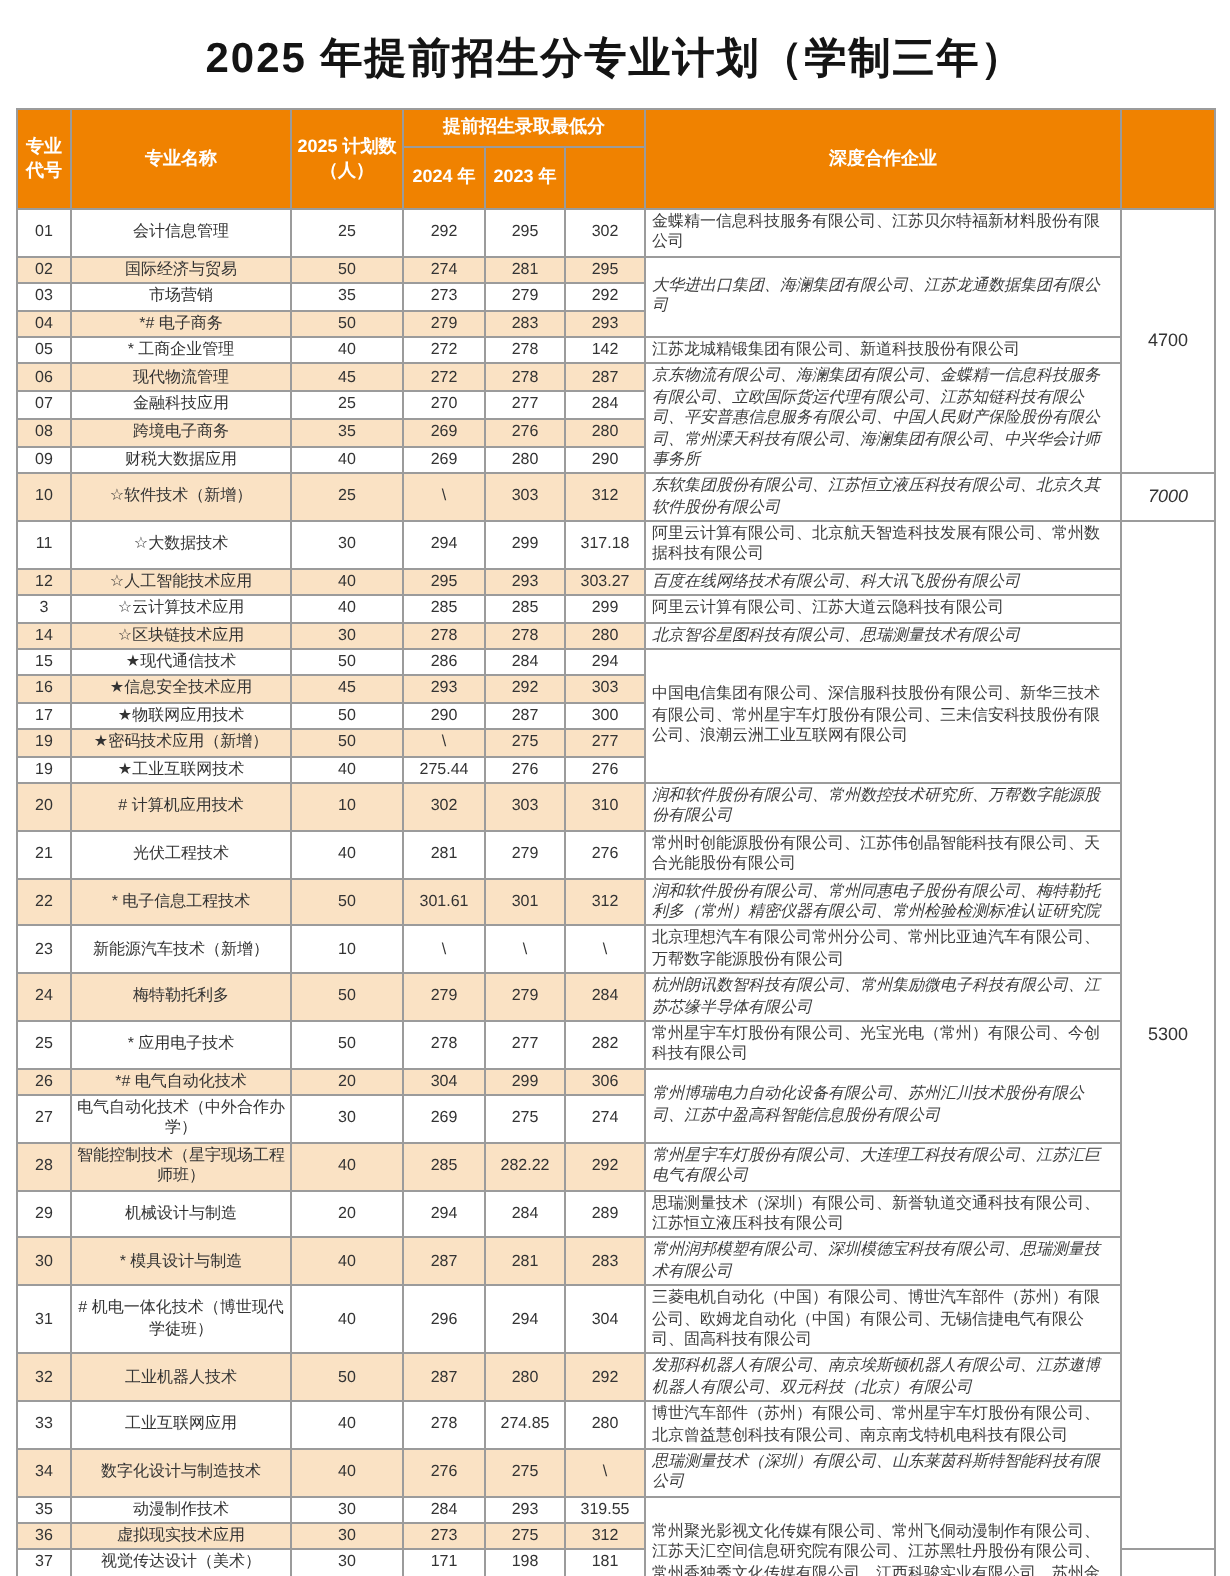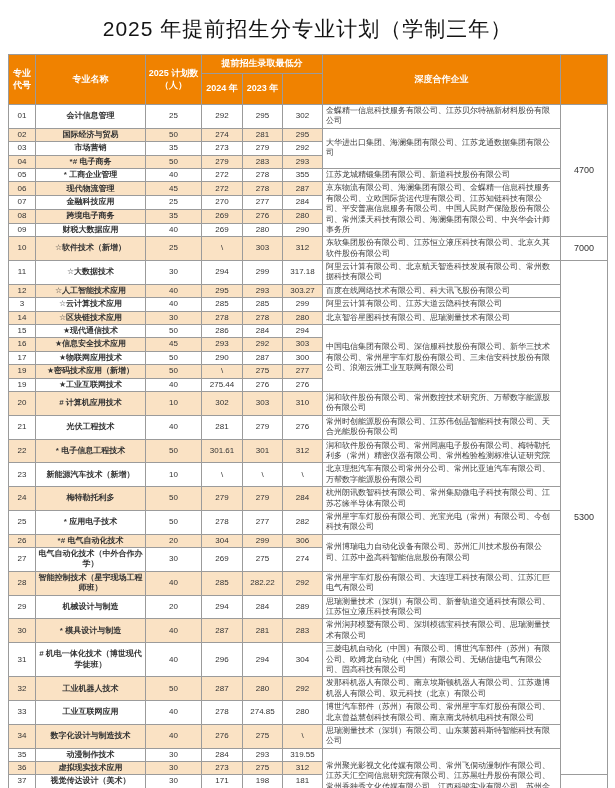--- a/index.html
+++ b/index.html
@@ -6,21 +6,21 @@
   html,body { background:#ffffff; }
   body {
     width:615px;
     font-family:"Liberation Sans","DejaVu Sans",sans-serif;
     color:#222;
   }
   .page { padding:6px 8px 4px 8px; }
   .title {
     text-align:center;
     font-size:21px;
-    font-weight:400;
+    font-weight:700;
     color:#141414;
     letter-spacing:1px;
     padding:9px 0 11px 0;
   }
   table.plan {
     border-collapse:collapse;
     width:599px;
     table-layout:fixed;
   }
   table.plan th, table.plan td {
@@ -42,30 +42,30 @@
   thead tr:first-child th { border-top-color:#9b9b9b; }
   tbody td {
     font-size:8px;
     line-height:1.3;
     padding:1px 2px;
     text-align:center;
     color:#333;
     height:13px;
     background:#ffffff;
   }
-  tbody td.cell-name { padding:1px 1px;font-weight:bold; }
+  tbody td.cell-name { padding:1px 1px; }
   tbody td.cell-company {
     text-align:left;
     padding:1px 3px;
     color:#3c3c3c;
   }
   tbody td.cell-fee { font-size:9px; color:#333; }
   tbody tr.shaded td { background:#FAE2C4; }
   tbody tr.shaded td.cell-company,
-  tbody tr.shaded td.cell-fee { background:#ffffff; }
+  tbody tr.shaded td.cell-fee { background:#ffffff;font-style:italic; }
 </style>
 </head>
 <body>
 
 <div class="page">
   <div class="title">2025 年提前招生分专业计划（学制三年）</div>
 
   <table class="plan">
     <colgroup>
       <col style="width:27px">
@@ -127,21 +127,21 @@
           <td class="cell-score">279</td>
           <td class="cell-score">283</td>
           <td class="cell-score">293</td>
         </tr>
         <tr>
           <td class="cell-code">05</td>
           <td class="cell-name">* 工商企业管理</td>
           <td class="cell-plan">40</td>
           <td class="cell-score">272</td>
           <td class="cell-score">278</td>
-          <td class="cell-score">355</td>
+          <td class="cell-score">142</td>
           <td class="cell-company" rowspan="1">江苏龙城精锻集团有限公司、新道科技股份有限公司</td>
         </tr>
         <tr class="shaded">
           <td class="cell-code">06</td>
           <td class="cell-name">现代物流管理</td>
           <td class="cell-plan">45</td>
           <td class="cell-score">272</td>
           <td class="cell-score">278</td>
           <td class="cell-score">287</td>
           <td class="cell-company" rowspan="4">京东物流有限公司、海澜集团有限公司、金蝶精一信息科技服务有限公司、立欧国际货运代理有限公司、江苏知链科技有限公司、平安普惠信息服务有限公司、中国人民财产保险股份有限公司、常州溧天科技有限公司、海澜集团有限公司、中兴华会计师事务所</td>

